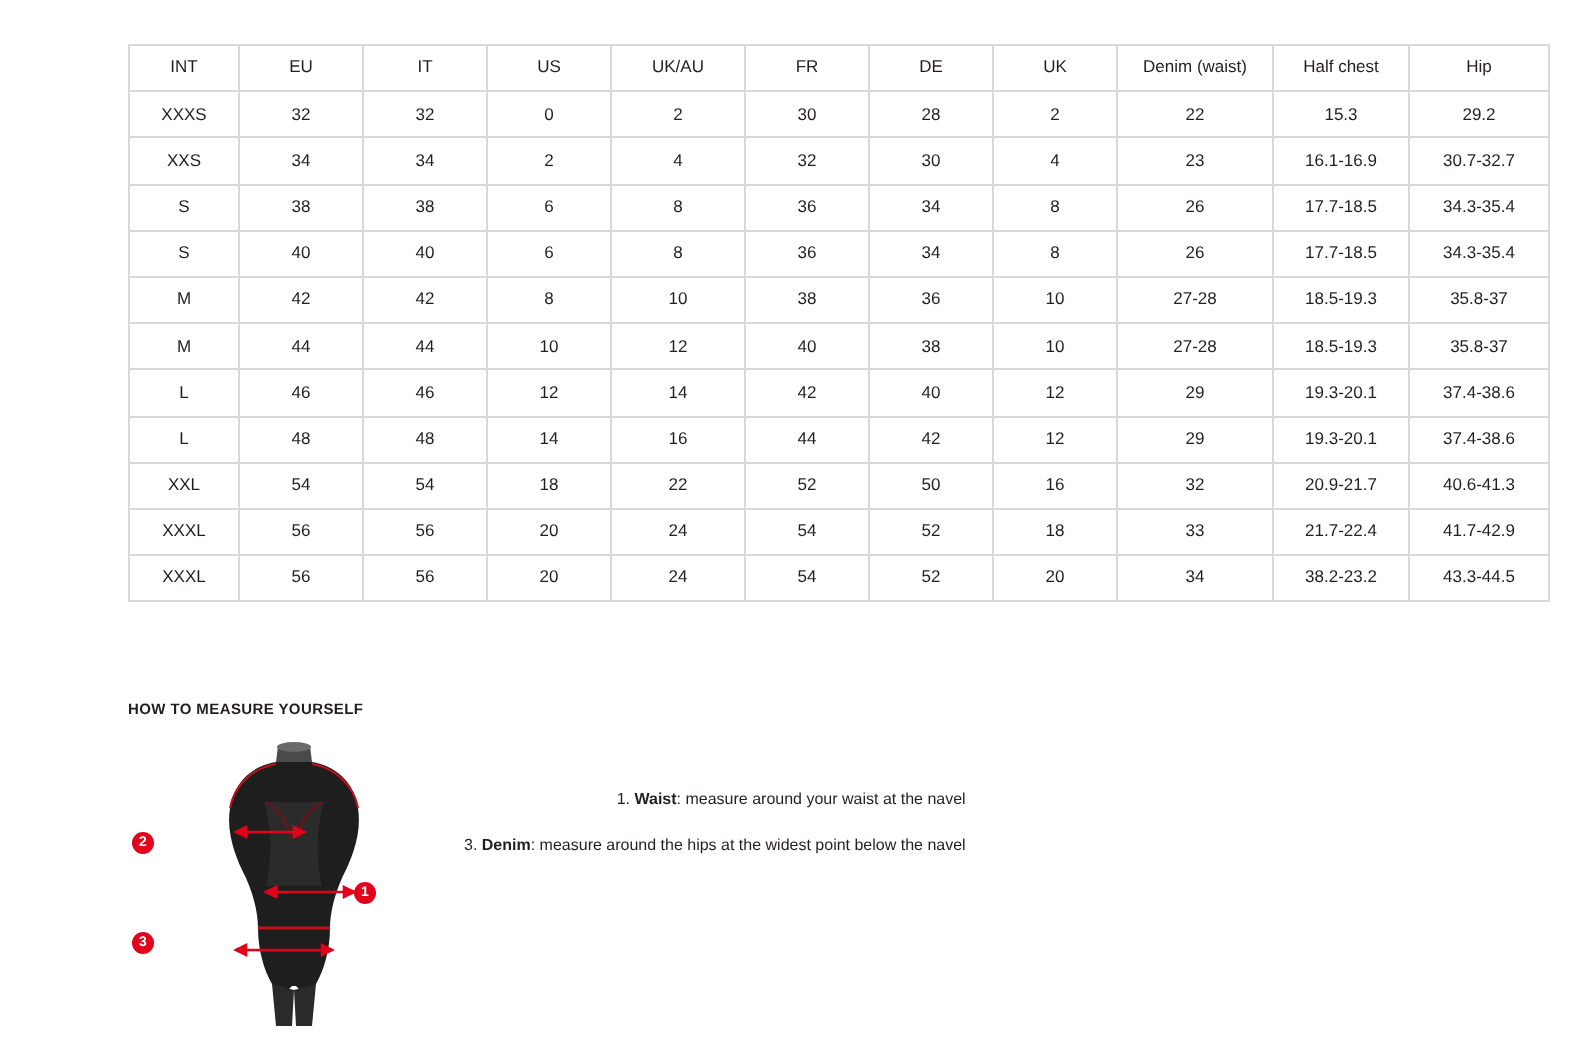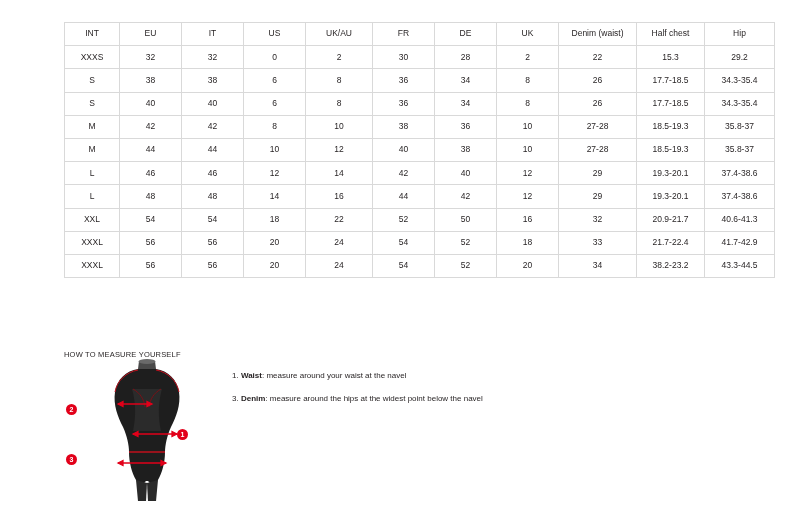--- a/index.html
+++ b/index.html
@@ -62,45 +62,47 @@
 
   
   .measure-section {
     position: absolute;
     left: 64px;
     top: 350px;
     width: 680px;
   }
   .measure-title {
     font-size: 7.5px;
-    font-weight: normal;
+    font-weight: bold;
     letter-spacing: 0.2px;
     color: #231f20;
+    margin-bottom: 12px;
   }
   .measure-body {
     position: relative;
     display: flex;
     align-items: flex-start;
   }
   .figure-holder {
     position: relative;
     width: 110px;
     height: 145px;
     margin-left: 28px;
     flex: none;
   }
   .measure-list {
     margin-left: 30px;
     padding-top: 12px;
   }
   .measure-list p {
-    margin: 0 0 13px 0;
+    margin: 12px 0 13px 0;
     font-size: 8px;
     color: #231f20;
     line-height: 1.2;
+    text-align: right;
   }
   .measure-list p b {
     font-weight: bold;
   }
   .bullet {
     position: absolute;
     width: 11px;
     height: 11px;
     border-radius: 50%;
     background: #e2001a;
@@ -157,20 +159,33 @@
           <td>0</td>
           <td>2</td>
           <td>30</td>
           <td>28</td>
           <td>2</td>
           <td>22</td>
           <td>15.3</td>
           <td>29.2</td>
         </tr>
         <tr>
+          <td>XXS</td>
+          <td>34</td>
+          <td>34</td>
+          <td>2</td>
+          <td>4</td>
+          <td>32</td>
+          <td>30</td>
+          <td>4</td>
+          <td>23</td>
+          <td>16.1-16.9</td>
+          <td>30.7-32.7</td>
+        </tr>
+        <tr>
           <td>S</td>
           <td>38</td>
           <td>38</td>
           <td>6</td>
           <td>8</td>
           <td>36</td>
           <td>34</td>
           <td>8</td>
           <td>26</td>
           <td>17.7-18.5</td>

